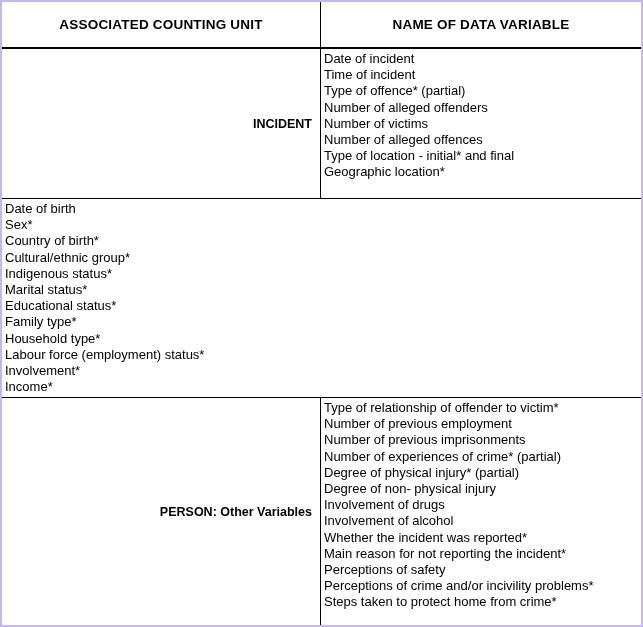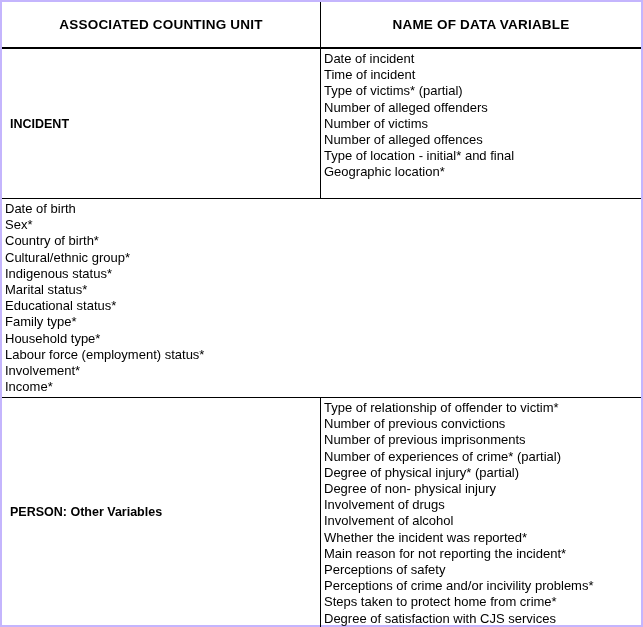--- a/index.html
+++ b/index.html
@@ -25,21 +25,21 @@
     flex-direction: row;
     width: 100%;
   }
 
   .unit-cell {
     width: 319px;
     flex: 0 0 319px;
     border-right: 1px solid #000000;
     display: flex;
     align-items: center;
-    justify-content: flex-start;
+    justify-content: flex-end;
     text-align: center;
     padding: 0 8px;
   }
 
   .var-cell {
     flex: 1 1 auto;
     padding: 2px 2px 0 3px;
     overflow: hidden;
   }
 
@@ -95,21 +95,21 @@
     <div class="var-cell">NAME OF DATA VARIABLE</div>
   </div>
 
   <div class="row section-row section-incident">
     <div class="unit-cell">
       <span class="unit-label">INCIDENT</span>
     </div>
     <div class="var-cell">
         <div class="var-line">Date of incident</div>
         <div class="var-line">Time of incident</div>
-        <div class="var-line">Type of victims* (partial)</div>
+        <div class="var-line">Type of offence* (partial)</div>
         <div class="var-line">Number of alleged offenders</div>
         <div class="var-line">Number of victims</div>
         <div class="var-line">Number of alleged offences</div>
         <div class="var-line">Type of location - initial* and final</div>
         <div class="var-line">Geographic location*</div>
       </div>
   </div>
 
   <div class="row section-row section-person-demo">
     <div class="var-cell">
@@ -127,29 +127,28 @@
         <div class="var-line">Income*</div>
       </div>
   </div>
 
   <div class="row section-row">
     <div class="unit-cell">
       <span class="unit-label">PERSON: Other Variables</span>
     </div>
     <div class="var-cell">
         <div class="var-line">Type of relationship of offender to victim*</div>
-        <div class="var-line">Number of previous convictions</div>
+        <div class="var-line">Number of previous employment</div>
         <div class="var-line">Number of previous imprisonments</div>
         <div class="var-line">Number of experiences of crime* (partial)</div>
         <div class="var-line">Degree of physical injury* (partial)</div>
         <div class="var-line">Degree of non- physical injury</div>
         <div class="var-line">Involvement of drugs</div>
         <div class="var-line">Involvement of alcohol</div>
         <div class="var-line">Whether the incident was reported*</div>
         <div class="var-line">Main reason for not reporting the incident*</div>
         <div class="var-line">Perceptions of safety</div>
         <div class="var-line">Perceptions of crime and/or incivility problems*</div>
         <div class="var-line">Steps taken to protect home from crime*</div>
-        <div class="var-line">Degree of satisfaction with CJS services</div>
       </div>
   </div>
 
 </div>
 
 </body></html>

